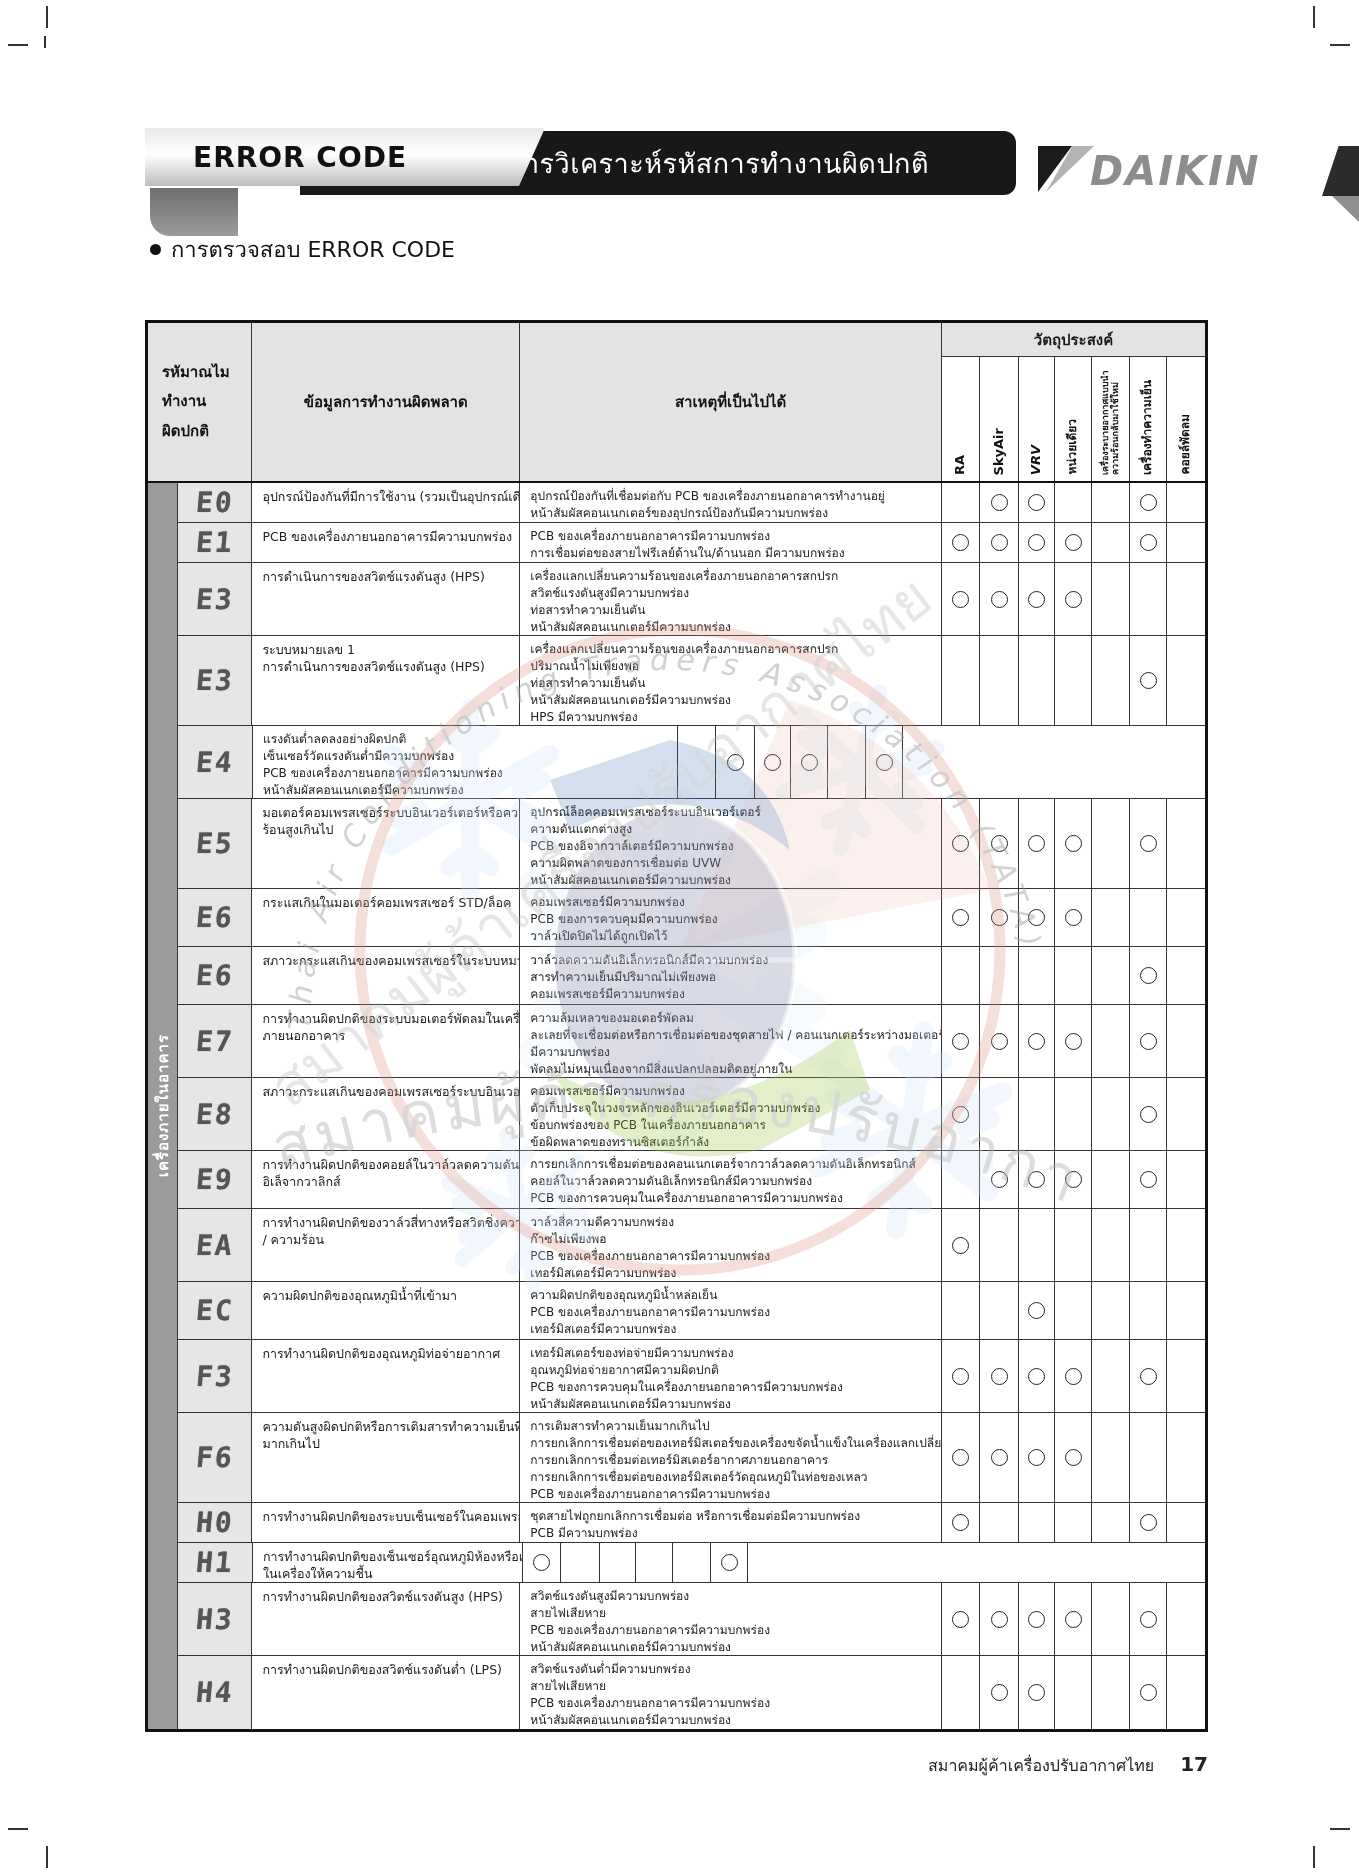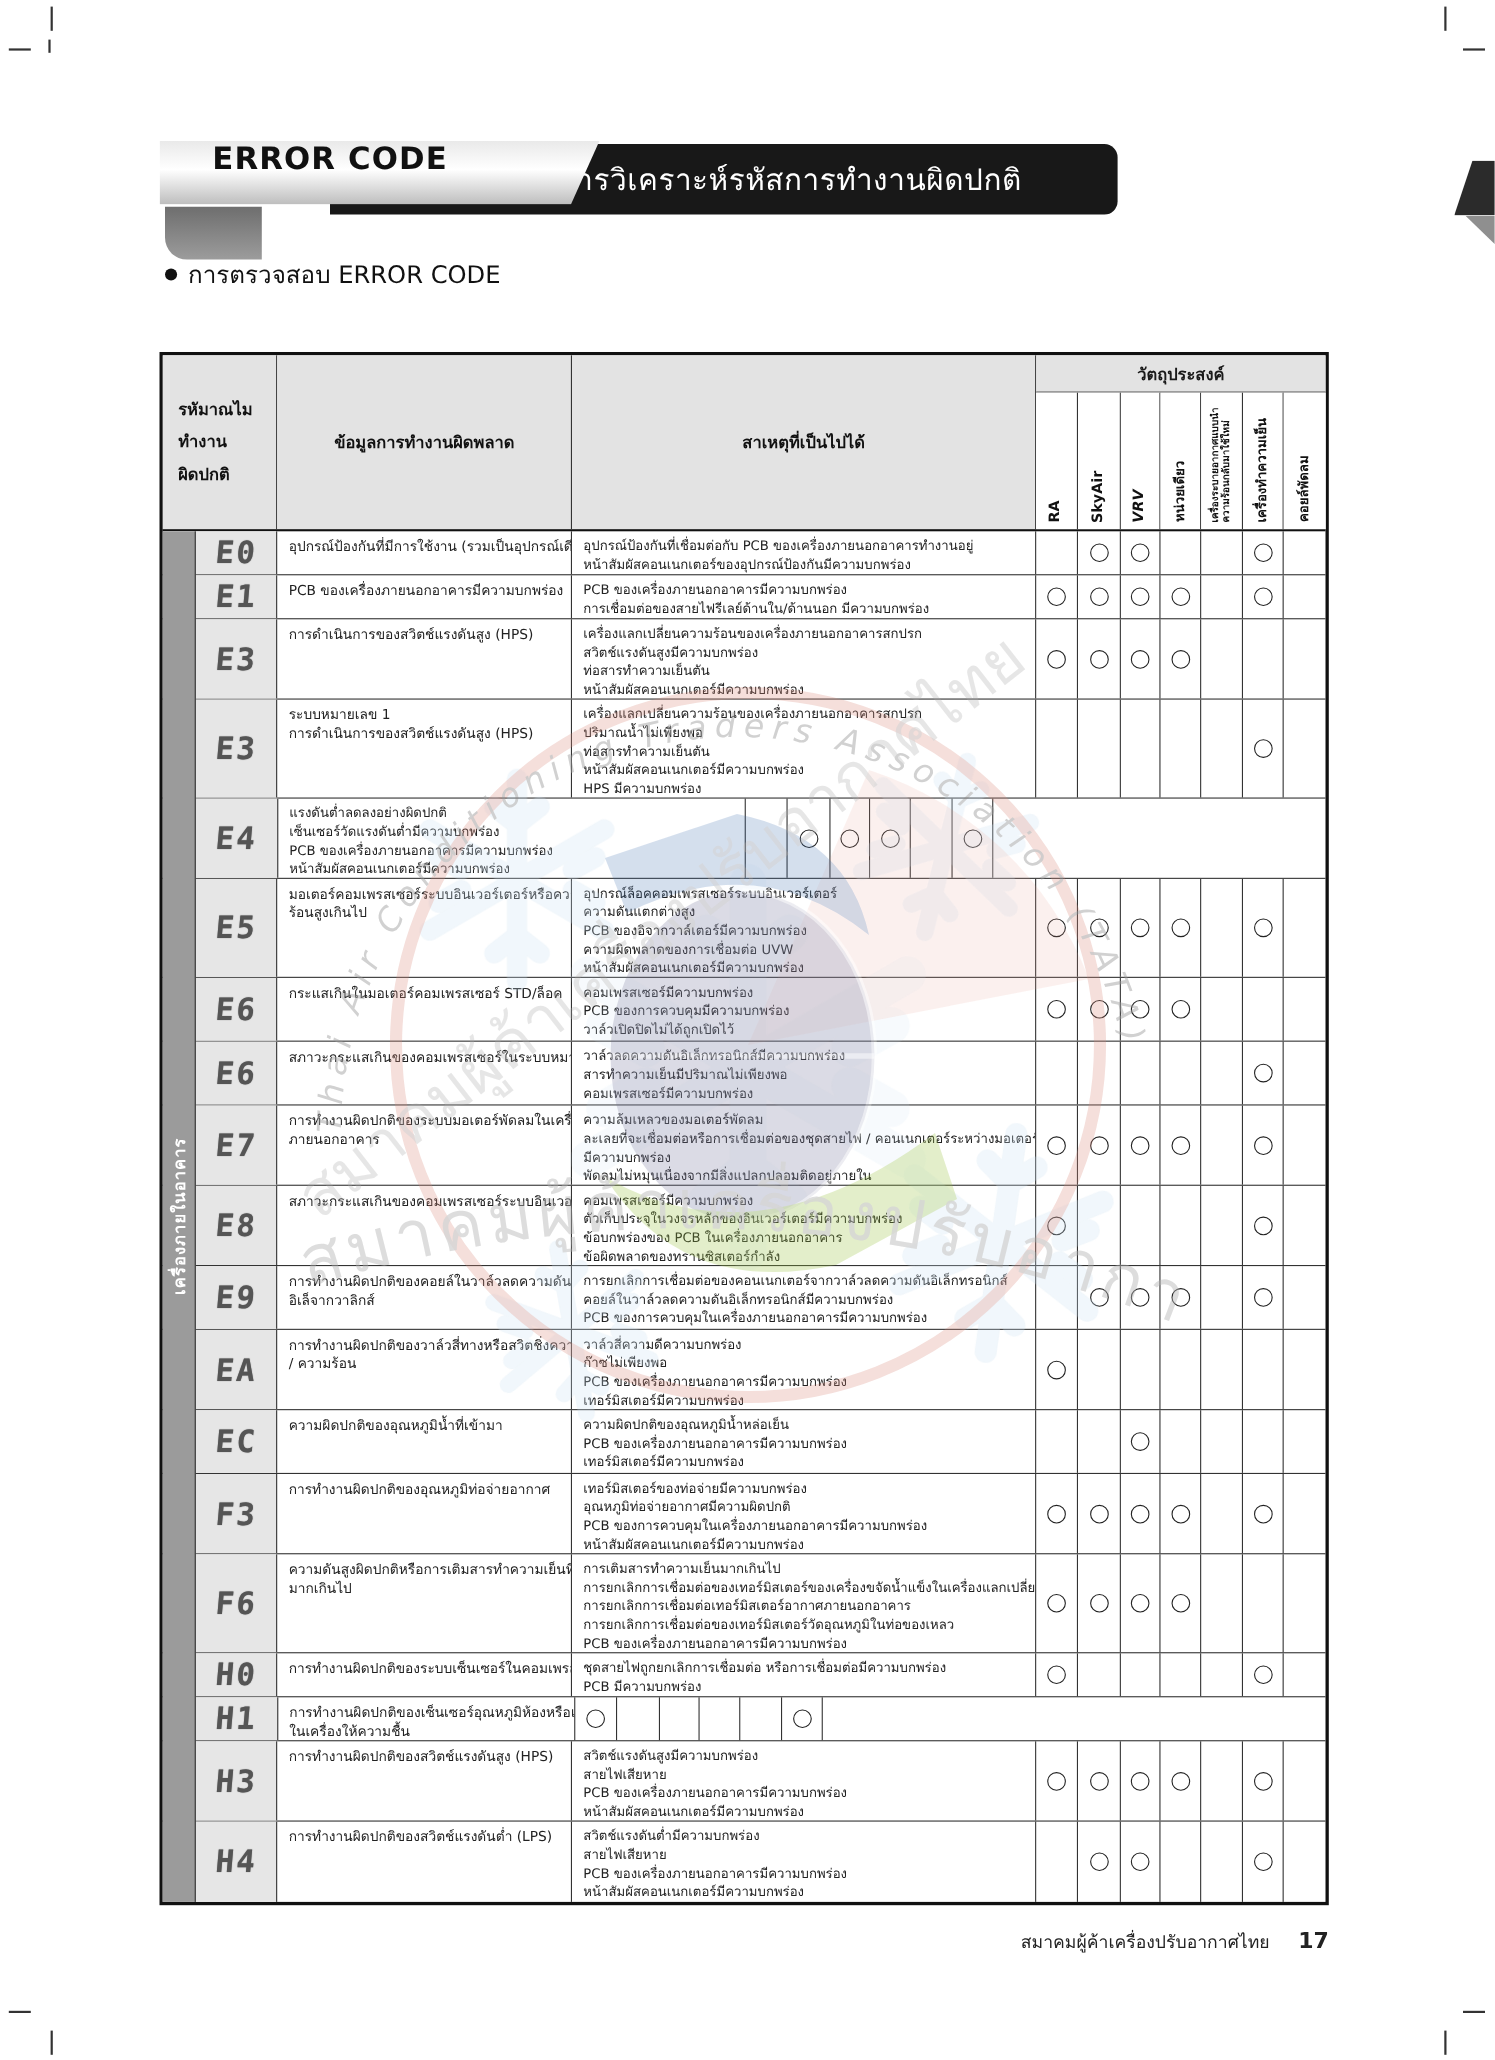--- a/index.html
+++ b/index.html
@@ -15,21 +15,21 @@
                   background:#181818; border-radius:0 12px 12px 0; }
   .ribbon-title-th { position:absolute; left:420px; top:131px; width:596px; height:64px;
                      display:flex; align-items:center; justify-content:center;
                      color:#fff; font-size:27px; letter-spacing:0.5px; }
   .ribbon-fold { position:absolute; left:150px; top:188px; width:88px; height:48px;
                  background:linear-gradient(180deg,#6e6e6e,#9c9c9c);
                  border-radius:0 0 0 20px; }
   .ribbon-silver { position:absolute; left:145px; top:128px; width:400px; height:58px;
                    background:linear-gradient(180deg,#e9e9e9 0%,#ffffff 45%,#bdbdbd 100%);
                    clip-path:polygon(0 0,100% 0,calc(100% - 26px) 100%,0 100%);
-                   display:flex; align-items:flex-start; }
+                   display:flex; align-items:center; }
   .ribbon-en { font-size:28px; font-weight:bold; color:#111; letter-spacing:1px; padding-left:48px; }
   .ribbon-right-tab { position:absolute; left:1322px; top:146px; width:37px; height:50px;
                       background:#2b2b2b; clip-path:polygon(45% 0,100% 0,100% 100%,0 100%); }
   .ribbon-right-tab2 { position:absolute; left:1332px; top:196px; width:27px; height:26px;
                        background:#8f8f8f; clip-path:polygon(0 0,100% 0,100% 100%); }
 
   
   .daikin { position:absolute; left:1038px; top:142px; width:280px; height:60px; }
   .daikin .tri-dark { position:absolute; left:0; top:4px; width:34px; height:46px;
                       background:#1c1c1c; clip-path:polygon(0 0,100% 0,0 100%); }
@@ -117,20 +117,25 @@
 
   <div class="ribbon-fold"></div>
   <div class="ribbon-black"></div>
   <div class="ribbon-title-th">การวิเคราะห์รหัสการทำงานผิดปกติ</div>
   <div class="ribbon-silver">
     <span class="ribbon-en">ERROR CODE</span>
   </div>
   <div class="ribbon-right-tab"></div>
   <div class="ribbon-right-tab2"></div>
 
+  <div class="daikin">
+    <div class="tri-dark"></div>
+    <div class="tri-gray"></div>
+    <div class="word">DAIKIN</div>
+  </div>
 
   <div class="sec-title">
     <span class="dot"></span>
     <span>การตรวจสอบ ERROR CODE</span>
   </div>
 
   <div class="tbl">
     <div class="thead">
       <div class="hc code">รหัมาณไม
 ทำงาน

